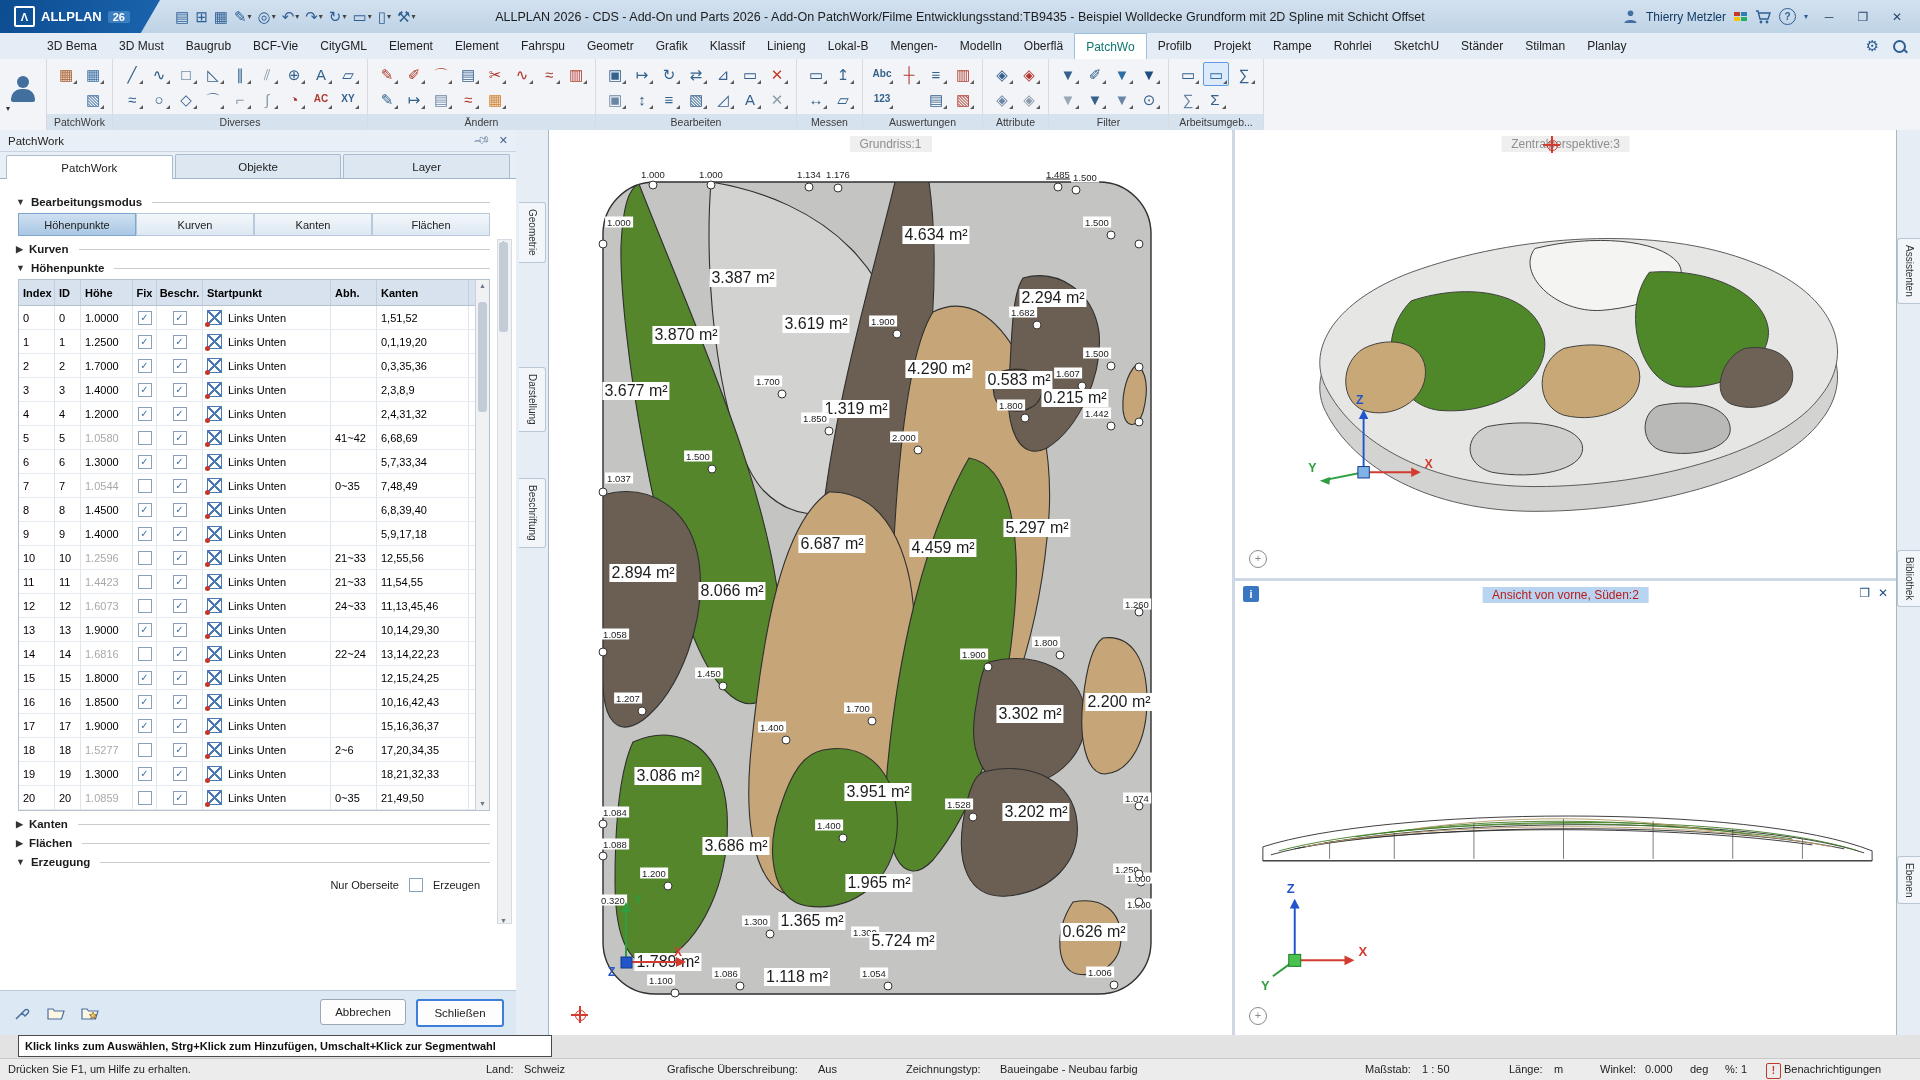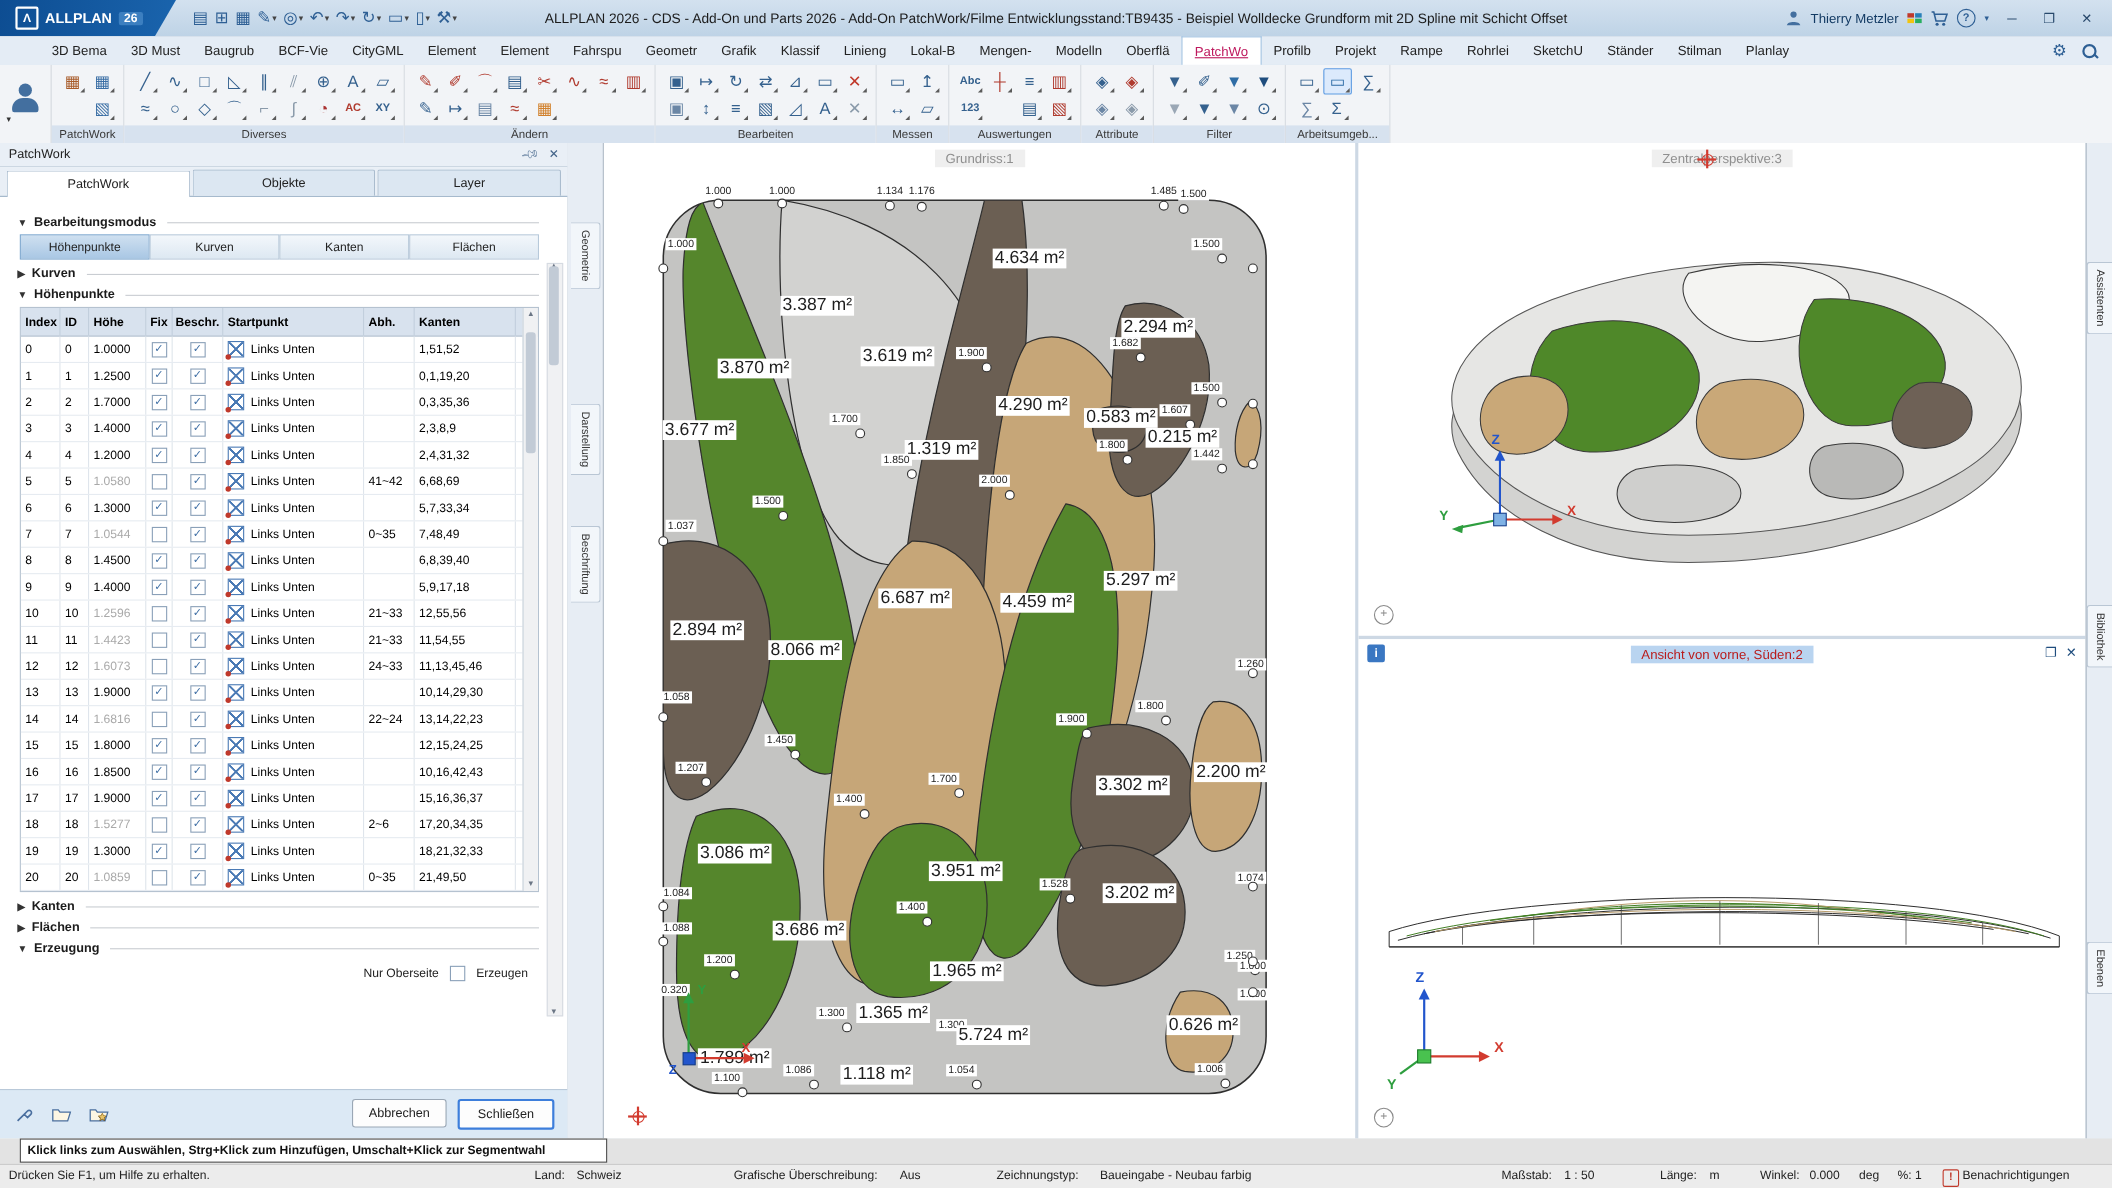--- a/index.html
+++ b/index.html
@@ -24,21 +24,21 @@
   .palette i{background:#c0392b;}.palette i:nth-child(2){background:#2980b9;}
   .palette i:nth-child(3){background:#f1c40f;}.palette i:nth-child(4){background:#27ae60;}
   .help-badge{width:15px;height:15px;border:1.5px solid #2e5f94;border-radius:50%;display:inline-flex;align-items:center;justify-content:center;font-size:10px;color:#2e5f94;font-weight:bold;}
   .caret{font-size:8px;color:#2e5f94;}
   .win-btn{width:26px;text-align:center;color:#27486b;font-size:12px;cursor:default;}
 
   
   .menubar{position:absolute;left:0;top:33px;width:1920px;height:26px;background:#e4ecf5;display:flex;align-items:stretch;border-bottom:1px solid #c6d4e2;}
   .menu-tabs{display:flex;align-items:stretch;padding-left:36px;}
   .mtab{display:flex;align-items:center;padding:0 11px;font-size:12px;color:#222;cursor:default;}
-  .mtab.active{background:#fff;color:#be185d;border:1px solid #9fc1e0;border-bottom:none;text-decoration:underline;}
+  .mtab.active{background:#fff;color:#0f766e;border:1px solid #9fc1e0;border-bottom:none;}
   .menu-right{margin-left:auto;display:flex;align-items:center;gap:14px;padding-right:14px;}
   .gear{color:#2e5f94;font-size:15px;}
   .mag{position:relative;width:13px;height:13px;}
   .mag::before{content:"";position:absolute;left:0;top:0;width:9px;height:9px;border:2px solid #2e5f94;border-radius:50%;}
   .mag::after{content:"";position:absolute;left:10px;top:10px;width:5px;height:2px;background:#2e5f94;transform:rotate(45deg);}
 
   
   .ribbon{position:absolute;left:0;top:59px;width:1920px;height:71px;background:#f2f4f7;display:flex;border-bottom:1px solid #c3ccd6;}
   .avatar-block{width:46px;border-right:1px solid #d5d9de;display:flex;flex-direction:column;align-items:center;justify-content:center;gap:2px;background:#f2f4f7;}
   .person{position:relative;width:26px;height:26px;}
@@ -926,21 +926,21 @@
             <path d="M392,612 C442,600 482,622 486,662 C490,702 460,732 416,736 C376,739 366,702 372,662 C376,636 382,616 392,612 Z" fill="#6b5f53"></path>
             <path d="M482,742 C512,736 530,752 530,778 C530,802 510,818 486,814 C466,810 462,772 482,742 Z" fill="#c6a678"></path>
           </g>
         </svg>
         <div id="plan-labels">
             <div class="pl" style="left: 62px; top: 14px;">1.000</div>
             <div class="pl" style="left: 120px; top: 14px;">1.000</div>
             <div class="pl" style="left: 218px; top: 14px;">1.134</div>
             <div class="pl" style="left: 247px; top: 14px;">1.176</div>
             <div class="pl" style="left: 494px; top: 17px;">1.500</div>
-            <div class="pl" style="left: 467px; top: 14px;">1.485</div>
+            <div class="pl" style="left: 467px; top: 14px; text-decoration: underline;">1.485</div>
             <div class="pl" style="left: 28px; top: 62px;">1.000</div>
             <div class="pl" style="left: 506px; top: 62px;">1.500</div>
             <span class="node" style="left: 520px; top: 75px;"></span>
             <div class="al" style="left: 345px; top: 75px;">4.634 m²</div>
             <div class="al" style="left: 152px; top: 118px;">3.387 m²</div>
             <div class="al" style="left: 462px; top: 138px;">2.294 m²</div>
             <div class="pl" style="left: 432px; top: 152px;">1.682</div>
             <span class="node" style="left: 446px; top: 165px;"></span>
             <div class="al" style="left: 225px; top: 164px;">3.619 m²</div>
             <div class="pl" style="left: 292px; top: 161px;">1.900</div>

